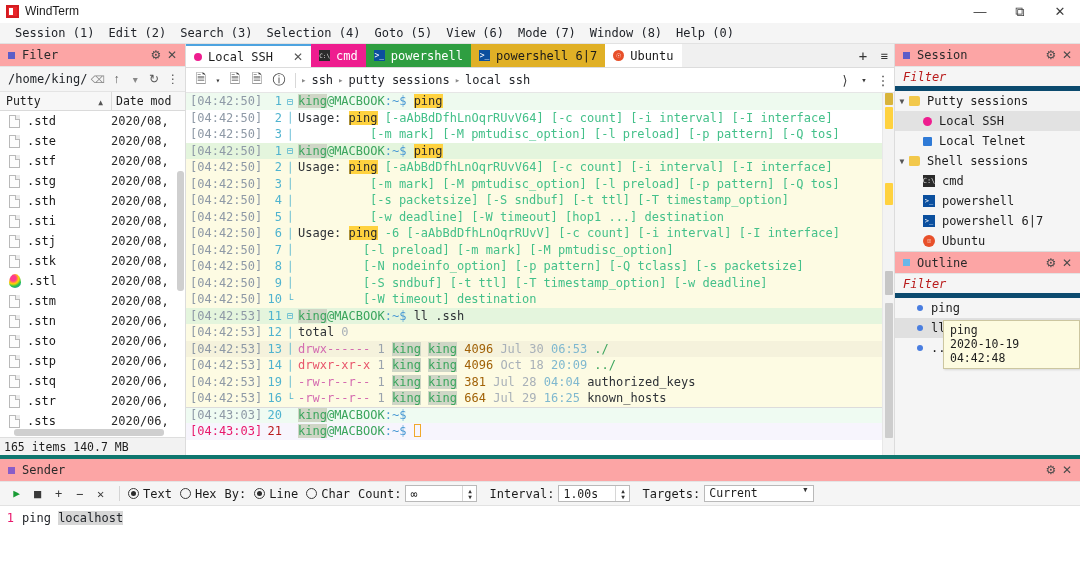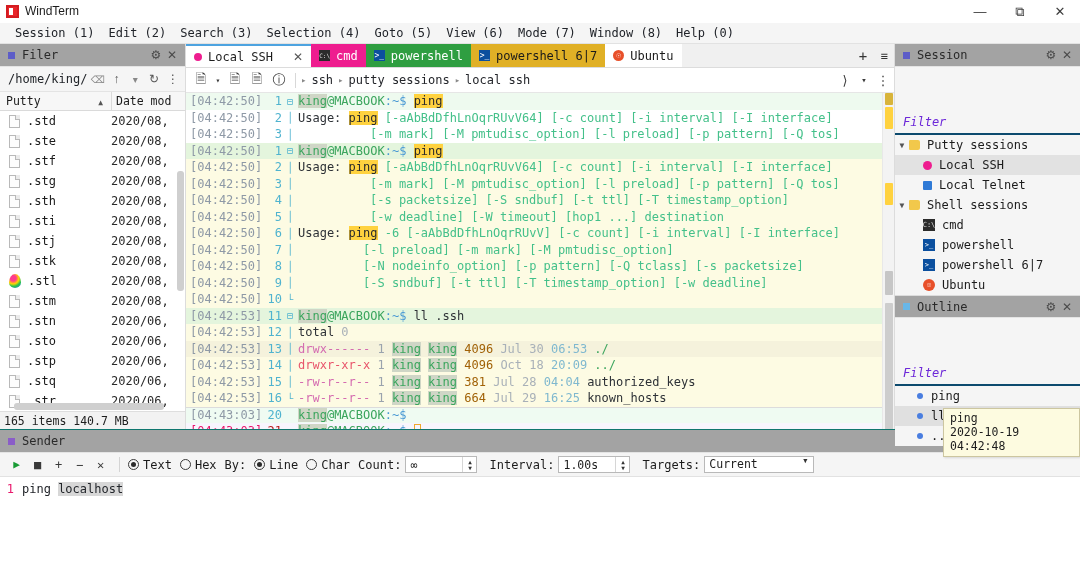--- a/index.html
+++ b/index.html
@@ -45,21 +45,21 @@
     white-space: nowrap;
   }
 
   
   .body { flex: 1; display: flex; min-height: 0; background:#f5f5f5; }
 
   
   .filer { width: 186px; display: flex; flex-direction: column; background:#f5f5f5; border-right:1px solid #dcdcdc; flex:none; }
   .panelhdr {
     height: 23px; display: flex; align-items: center; padding: 0 5px;
-    background: #a3a3a3; border-bottom: 1px solid #e4e4e4; flex: none;
+    background: #fca5a5; border-bottom: 1px solid #e4e4e4; flex: none;
   }
   .panelhdr .sq { width: 7px; height: 7px; background: #5d5dc8; margin-right: 7px; margin-left:3px; flex:none;}
   .panelhdr .sq.blue { background: #69b7e8; }
   .panelhdr .sq.purple { background: #8a5dc8; }
   .panelhdr .ttl { font-size: 12px; color: #2a2a2a; flex: 1; }
   .panelhdr .act { width: 16px; text-align:center; color:#4a4a4a; font-size:12px; font-family:"Liberation Sans",sans-serif;}
   .filerpath {
     height: 25px; display:flex; align-items:center; background:#f5f5f5; padding:0 4px;
     border-bottom: 1px solid #e4e4e4; flex:none; gap:2px;
   }
@@ -155,40 +155,40 @@
   .c-time { color:#7fb8cf; }
   .c-dir { color:#3ba55d; }
   .c-file { color:#2d3136; }
   .cursor { display:inline-block; width:7px; height:13px; border:1px solid #f0a92b; vertical-align:-2px;}
   .minimap { width:12px; background:#f3f3f3; position:relative; flex:none; border-left:1px solid #e8e8e8; }
   .mm { position:absolute; left:2px; width:8px; border-radius:1px; }
 
   
   .right { width:186px; display:flex; flex-direction:column; background:#f5f5f5; border-left:1px solid #dcdcdc; flex:none;}
   .filterbox { height:24px; display:flex; align-items:center; padding:0 8px; background:#f5f5f5;
-               border-bottom:2px solid #0c4a6e; font-size:12px; color:#6d28d9; font-style:italic; flex:none;margin-top:44px;}
+               border-bottom:5px solid #0c4a6e; font-size:12px; color:#b91c1c; font-style:italic; flex:none;}
   .treelist { background:#f5f5f5; }
   .trow { height:20px; display:flex; align-items:center; font-size:12px; color:#1c1c1c; }
   .trow.sel { background:#e2e2e2; }
   .tw { width:14px; text-align:center; font-size:8px; color:#555; flex:none;}
   .folder { width:11px;height:10px;background:#f2c84b;border-radius:1px 2px 2px 1px; margin-right:7px; flex:none;}
   .bul { width:9px;height:9px;border-radius:50%;background:#ee1d8f;margin-right:7px;flex:none;}
   .bul.sq { border-radius:1px; background:#2f7ad6; }
   .si { width:12px;height:12px;margin-right:7px;flex:none;display:flex;align-items:center;justify-content:center;font-size:7px;}
   .outlinebody { flex:1; background:#f5f5f5; position:relative; }
   .orow { height:20px; display:flex; align-items:center; font-size:12px; color:#1c1c1c; padding-left:22px;}
   .orow.sel { background:#e0e0e0; }
   .odot { width:6px;height:6px;border-radius:50%;background:#4a7ee0;margin-right:8px;flex:none;}
   .tooltip {
     position:absolute; left:48px; top:22px; background:#fdfbe0; border:1px solid #ccc6a0;
     padding:2px 6px 3px 6px; font-size:11.5px; color:#1c1c1c; line-height:14px; box-shadow:1px 1px 2px rgba(0,0,0,.12);
   }
 
   
-  .sender { height:132px; display:flex; flex-direction:column; background:#f5f5f5; border-top:1px solid #0f766e; flex:none;}
+  .sender { height:106px; display:flex; flex-direction:column; background:#f5f5f5; border-top:4px solid #0f766e; flex:none;}
   .sendertools {
     height:24px; display:flex; align-items:center; background:#f5f5f5; border-bottom:1px solid #e2e2e2;
     padding-left:6px; gap:0; font-size:12px; color:#1c1c1c; flex:none;
   }
   .st-ic { width:21px; height:24px; display:flex;align-items:center;justify-content:center;font-size:12px;color:#3a3a3a;}
   .st-ic.play { color:#199b35; font-size:11px; }
   .st-sep { width:1px;height:15px;background:#d4d4d4;margin:0 8px;}
   .radio { display:flex; align-items:center; gap:4px; margin-right:8px; }
   .rdot { width:11px;height:11px;border-radius:50%;border:1.4px solid #3a3a3a;position:relative;flex:none;}
   .rdot.on::after{content:"";position:absolute;left:2px;top:2px;width:5px;height:5px;border-radius:50%;background:#2b2b2b;}
@@ -478,20 +478,21 @@
             <span class="ts">[04:42:50]</span>
             <span class="lnum">9</span>
             <span class="fold">│</span>
             <span class="tcontent"><span style="padding-left:65px" class="c-br">[-S sndbuf] [-t ttl] [-T timestamp_option] [-w deadline]</span></span>
           </div>
 
           <div class="tline bg-cream">
             <span class="ts">[04:42:50]</span>
             <span class="lnum">10</span>
             <span class="fold">└</span>
+            <span class="tcontent"><span style="padding-left:65px" class="c-br">[-W timeout] destination</span></span>
           </div>
 
           <div class="tline bg-greenhi">
             <span class="ts">[04:42:53]</span>
             <span class="lnum">11</span>
             <span class="fold">⊟</span>
             <span class="tcontent"><span class="c-user">king</span><span class="c-host">@MACBOOK</span><span class="c-path">:~$</span> <span class="c-txt">ll</span> <span class="c-txt">.ssh</span></span>
           </div>
 
           <div class="tline bg-cream">
@@ -510,21 +511,21 @@
 
           <div class="tline bg-cream">
             <span class="ts">[04:42:53]</span>
             <span class="lnum">14</span>
             <span class="fold">│</span>
             <span class="tcontent"><span class="c-permx">drwxr-xr-x</span> <span class="c-one">1</span> <span class="c-owner">king</span> <span class="c-owner">king</span> <span class="c-size">4096</span> <span class="c-mon">Oct</span> <span class="c-mon">18</span> <span class="c-time">20:09</span> <span class="c-dir">../</span></span>
           </div>
 
           <div class="tline bg-cream">
             <span class="ts">[04:42:53]</span>
-            <span class="lnum">15</span>
+            <span class="lnum">19</span>
             <span class="fold">│</span>
             <span class="tcontent"><span class="c-perm">-rw-r--r--</span> <span class="c-one">1</span> <span class="c-owner">king</span> <span class="c-owner">king</span> <span class="c-size">381</span> <span class="c-mon">Jul</span> <span class="c-mon">28</span> <span class="c-time">04:04</span> <span class="c-file">authorized_keys</span></span>
           </div>
 
           <div class="tline bg-cream">
             <span class="ts">[04:42:53]</span>
             <span class="lnum">16</span>
             <span class="fold">└</span>
             <span class="tcontent"><span class="c-perm">-rw-r--r--</span> <span class="c-one">1</span> <span class="c-owner">king</span> <span class="c-owner">king</span> <span class="c-size">664</span> <span class="c-mon">Jul</span> <span class="c-mon">29</span> <span class="c-time">16:25</span> <span class="c-file">known_hosts</span></span>
           </div>

